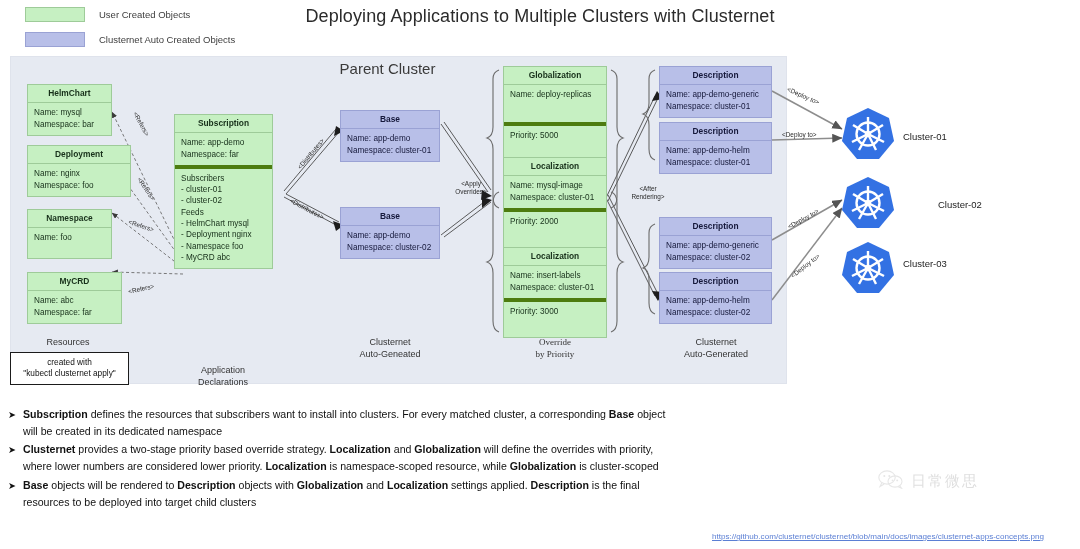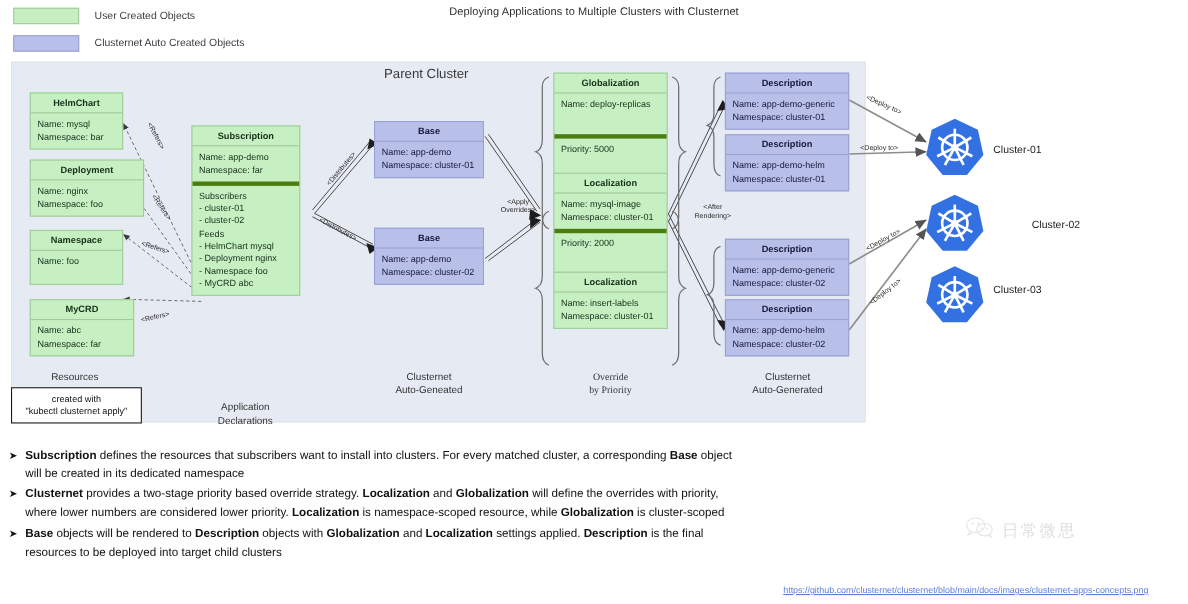--- a/index.html
+++ b/index.html
@@ -1,36 +1,36 @@
 <!DOCTYPE html>
 <html><head>
 <meta charset="utf-8">
 <title>Clusternet Apps Concepts</title>
 <style>
   html,body{margin:0;padding:0;background:#ffffff;}
   body{width:1080px;height:549px;position:relative;overflow:hidden;
        font-family:"Liberation Sans","DejaVu Sans",sans-serif;color:#1a1a1a;}
 
   
-  .legend{position:absolute;left:12px;top:6px;}
+  .legend{position:absolute;left:25px;top:6px;}
   .legend-row{display:flex;align-items:center;height:17px;margin-bottom:8px;}
   .swatch{width:58px;height:13px;border:1px solid #8a8a8a;}
   .swatch.green{background:#c6f0c2;border-color:#9ecb99;}
   .swatch.blue{background:#b8bfe8;border-color:#9aa2d4;}
   .legend-label{margin-left:14px;font-size:9.5px;color:#3d3d3d;}
 
   
   .diagram-title{position:absolute;left:0;top:6px;width:1080px;text-align:center;
-                 font-size:10px;color:#2b2b2b;letter-spacing:.1px;}
+                 font-size:18px;color:#2b2b2b;letter-spacing:.1px;}
 
   
   .panel{position:absolute;left:10px;top:56px;width:775px;height:326px;
          background:#e6eaf2;border:1px solid #dfe3ec;}
   .panel-title{position:absolute;left:0;top:60px;width:775px;text-align:center;
-               font-size:12px;color:#3a3a3a;}
+               font-size:15px;color:#3a3a3a;}
 
   
   .node{position:absolute;border:1px solid #9ecb99;background:#c6f0c2;
         font-size:8.2px;color:#17301a;box-sizing:border-box;}
   .node.blue{border-color:#9aa2d4;background:#b8bfe8;color:#15183a;}
   .node .hdr{text-align:center;font-weight:bold;font-size:8.4px;
              padding:4px 2px 4px;border-bottom:1px solid #9ecb99;line-height:1.1;}
   .node.blue .hdr{border-bottom-color:#9aa2d4;}
   .node .sect{padding:4px 6px 5px;line-height:1.38;}
   .node .sect.div{border-top:4px solid #4d7c0f;}
@@ -255,20 +255,23 @@
   <div class="sect div" style="min-height:26px;">
     <div class="ln">Priority: 2000</div>
   </div>
 </div>
 
 <div class="node" style="left:503px;top:247px;width:104px;">
   <div class="hdr">Localization</div>
   <div class="sect">
     <div class="ln">Name: insert-labels</div>
     <div class="ln">Namespace: cluster-01</div>
+  </div>
+  <div class="sect div" style="min-height:26px;">
+    <div class="ln">Priority: 3000</div>
   </div>
 </div>
 
 <div class="node blue" style="left:659px;top:66px;width:113px;">
   <div class="hdr">Description</div>
   <div class="sect">
     <div class="ln">Name: app-demo-generic</div>
     <div class="ln">Namespace: cluster-01</div>
   </div>
 </div>

